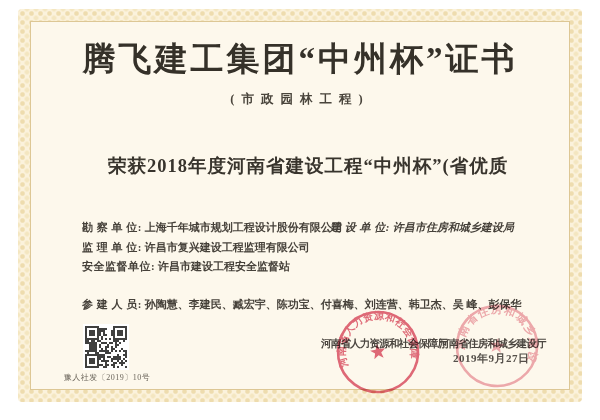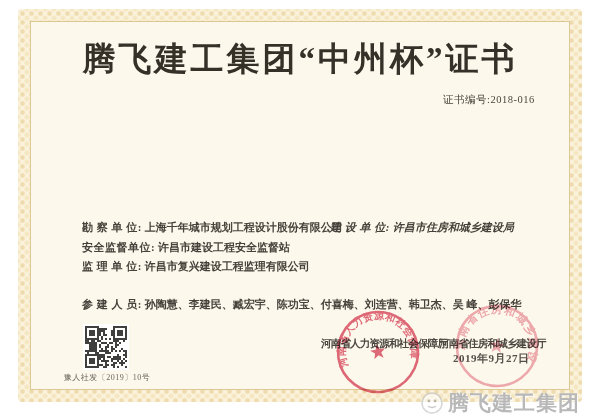--- a/index.html
+++ b/index.html
@@ -102,38 +102,39 @@
 <body>
 
 <div class="page">
 
   <div class="frame">
     <div class="inner"></div>
   </div>
 
   <div class="content">
     <div class="title">腾飞建工集团“中州杯”证书</div>
-    <div class="certno">证书编号:2018-016</div>
+    <div class="subtitle">(市政园林工程)</div>
 
 
     <div class="award">
+      <span class="l1">荣获2018年度河南省建设工程“中州杯”(省优质</span>
     </div>
 
     <div class="units-left">
       <div class="unit-row">
         <span class="unit-label">勘 察 单 位:</span>
         <span>上海千年城市规划工程设计股份有限公司</span>
       </div>
       <div class="unit-row">
+        <span class="unit-label">监 理 单 位:</span>
+        <span>许昌市复兴建设工程监理有限公司</span>
+      </div>
+      <div class="unit-row">
         <span class="unit-label">安全监督单位:</span>
         <span>许昌市建设工程安全监督站</span>
-      </div>
-      <div class="unit-row">
-        <span class="unit-label">监 理 单 位:</span>
-        <span>许昌市复兴建设工程监理有限公司</span>
       </div>
     </div>
 
     <div class="units-right">
       <div class="unit-row">
         <span class="unit-label">建 设 单 位:</span>
         <span>许昌市住房和城乡建设局</span>
       </div>
     </div>
 
@@ -405,23 +406,14 @@
       <defs>
         <path id="sealArcB" d="M 14 56.3 A 33 33 0 1 1 76 56.3" fill="none"></path>
       </defs>
       <circle cx="45" cy="45" r="40" fill="none" stroke="#d94b63" stroke-width="2.6"></circle>
       <polygon points="45,37 46.9,42.3 52.6,42.5 48.1,46 49.7,51.5 45,48.3 40.3,51.5 41.9,46 37.4,42.5 43.1,42.3" fill="#d94b63"></polygon>
       <text font-size="11" fill="#d94b63" letter-spacing="1.4" font-weight="bold">
         <textPath href="#sealArcB" startOffset="3">河南省住房和城乡建设厅</textPath>
       </text>
     </svg>
 
-    <div class="watermark">
-      <svg class="wm-icon" viewBox="0 0 24 24">
-        <circle cx="12" cy="12" r="10" fill="#ffffff" stroke="#bbbbbb" stroke-width="1.5"></circle>
-        <circle cx="9" cy="10" r="1.4" fill="#999999"></circle>
-        <circle cx="15" cy="10" r="1.4" fill="#999999"></circle>
-        <path d="M8 15 q4 3 8 0" fill="none" stroke="#aaaaaa" stroke-width="1.4"></path>
-      </svg>
-      <span>腾飞建工集团</span>
-    </div>
   </div>
 </div>
 
 </body></html>

